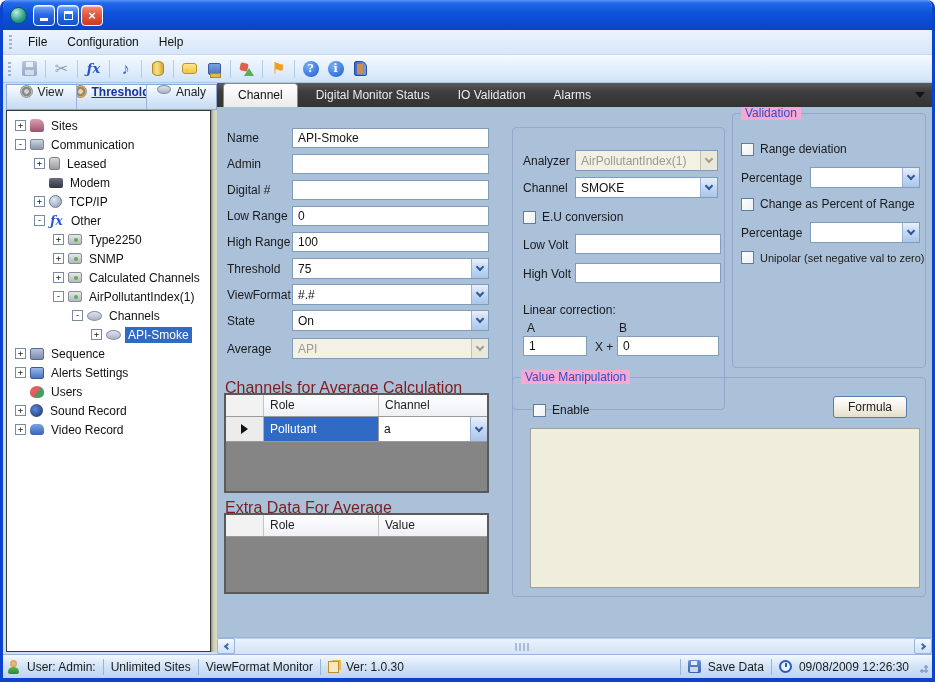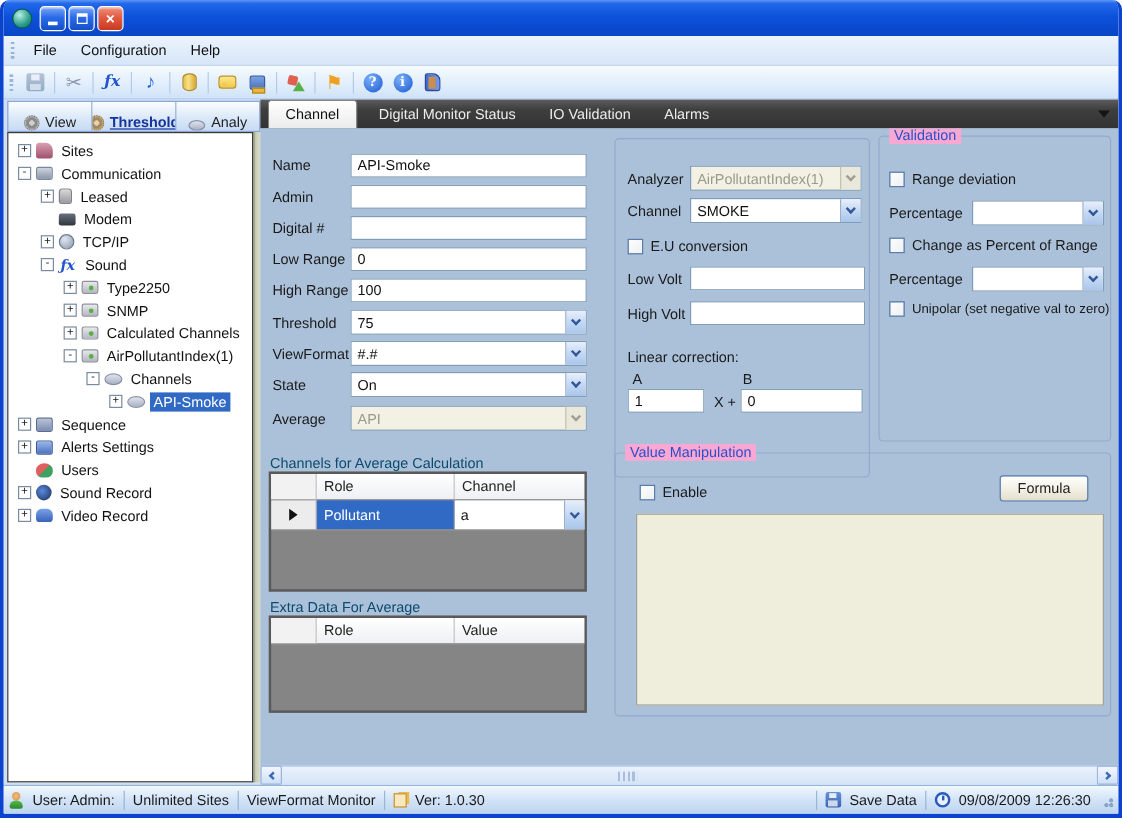--- a/index.html
+++ b/index.html
@@ -36,21 +36,21 @@
   .ic-shapes::before{content:"";position:absolute;left:1px;top:1px;width:8px;height:8px;background:#e06050;border-radius:2px;transform:rotate(12deg);}
   .ic-shapes::after{content:"";position:absolute;right:0;bottom:0;border-left:5px solid transparent;border-right:5px solid transparent;border-bottom:8px solid #58b048;}
   .ic-flag{color:#f0a020;font-size:16px;}
   .ic-help,.ic-info{width:16px;height:16px;border-radius:50%;background:radial-gradient(circle at 35% 30%,#7ab0f8,#1a58d0);color:#fff;font-weight:bold;font-size:11px;display:flex;align-items:center;justify-content:center;font-family:"DejaVu Serif",serif;}
   .ic-door{width:13px;height:15px;background:linear-gradient(90deg,#3a6ad0,#7a9ae6);border:1px solid #2a4a9a;border-radius:2px 6px 2px 2px;position:relative;}
   .ic-door::after{content:"";position:absolute;left:2px;top:2px;width:6px;height:10px;background:#c89050;}
   
   .content-row{flex:1;display:flex;min-height:0;background:#cfe0f4;}
   .left-panel{width:214px;flex:none;display:flex;flex-direction:column;padding:1px 0 2px 3px;}
   .left-tabs{height:26px;flex:none;display:flex;border:1px solid #8aa6d6;background:linear-gradient(180deg,#fbfdff,#d8e7f8 60%,#c8dbf3);overflow:hidden;}
-  .ltab{flex:1;display:flex;align-items:flex-end;justify-content:center;gap:5px;border-right:1px solid #9ab2da;font-size:12px;color:#222;white-space:nowrap;overflow:hidden;}
+  .ltab{flex:1;display:flex;align-items:flex-start;justify-content:center;gap:5px;border-right:1px solid #9ab2da;font-size:12px;color:#222;white-space:nowrap;overflow:hidden;}
   .ltab:last-child{border-right:none;}
   .ltab.active span.lbl{font-weight:bold;text-decoration:underline;color:#16329c;}
   .ic-gear{width:13px;height:13px;border-radius:50%;background:radial-gradient(#d0d0d0 28%,#8a8a8a 30% 62%,#b8b8b8 64%);border:1px dotted #777;flex:none;}
   .ic-gear.orange{background:radial-gradient(#f0d0a0 28%,#9a8a6a 30% 62%,#d8a860 64%);}
   .ic-oval{width:14px;height:9px;border-radius:50%;background:linear-gradient(180deg,#dfe3ee,#aab2c6);border:1px solid #8890a4;flex:none;}
   .tree-wrap{flex:1;display:flex;min-height:0;}
   .tree{flex:1;background:#fff;border:1px solid #3a3a3a;padding-top:5px;overflow:hidden;font-size:12px;color:#111;}
   .splitter{width:6px;flex:none;background:linear-gradient(90deg,#84876e,#c9ccb6 35%,#dadcc8);}
   .tnode{height:19px;display:flex;align-items:center;gap:4px;white-space:nowrap;}
   .expander{width:11px;height:11px;border:1px solid #7a8aa0;background:#fff;font-size:9px;line-height:9px;text-align:center;color:#222;flex:none;font-family:"DejaVu Sans Mono",monospace;}
@@ -86,21 +86,21 @@
   .cbtn{width:17px;align-self:stretch;background:linear-gradient(180deg,#e8effc,#c4d8f2 50%,#aac6ec);border-left:1px solid #9ab0d0;display:flex;align-items:center;justify-content:center;flex:none;}
   .chev{width:6px;height:6px;border-right:2px solid #33589a;border-bottom:2px solid #33589a;transform:rotate(45deg);margin-top:-3px;}
   .combo.disabled{background:#f2f1e4;}
   .combo.disabled .val{color:#9b9a8d;}
   .combo.disabled .cbtn{background:#eae8da;border-left-color:#c4c2ac;}
   .combo.disabled .chev{border-color:#a0a090;}
   .cb-row{position:absolute;display:flex;align-items:center;gap:6px;font-size:12px;color:#1a1a1a;white-space:nowrap;}
   .cb{width:13px;height:13px;background:linear-gradient(135deg,#fdfdfd,#eef0f2);border:1px solid #5a7ca8;flex:none;}
   .group{position:absolute;border:1px solid #93a9cc;border-radius:4px;}
   .group-title{position:absolute;top:-8px;left:8px;background:#f9a8d4;padding:0 4px;color:#2850c8;font-size:12px;}
-  .sec-title{position:absolute;font-size:12px;color:#0c4a6e;}
+  .sec-title{position:absolute;font-size:16px;color:#7f1d1d;}
   .grid{position:absolute;border:2px solid #5a5a5a;background:#858585;}
   .grid-head{display:flex;height:22px;background:linear-gradient(180deg,#ffffff,#eef0f4);border-bottom:1px solid #9a9a9a;}
   .gh-sel{width:38px;flex:none;background:#f2f2f2;border-right:1px solid #c4c4c4;}
   .gh-col{padding:3px 6px;font-size:12px;color:#222;border-right:1px solid #c4c4c4;}
   .grid-row{display:flex;height:25px;border-bottom:1px solid #9a9a9a;}
   .gr-sel{width:38px;flex:none;background:#ececec;border-right:1px solid #b0b0b0;display:flex;align-items:center;justify-content:center;}
   .row-arrow{width:0;height:0;border-top:5px solid transparent;border-bottom:5px solid transparent;border-left:7px solid #111;}
   .gr-role{width:115px;flex:none;background:#316ac5;color:#fff;padding:5px 6px;font-size:12px;border-right:1px solid #9a9a9a;}
   .gr-cell{flex:1;background:#fff;display:flex;align-items:center;}
   .gr-cell .val{flex:1;padding:0 5px;font-size:12px;color:#111;}
@@ -244,21 +244,21 @@
               <span class="tlabel">Modem</span>
             </div>
           <div class="tnode" style="padding-left:27px">
               <span class="expander">+</span>
               <span class="ti ti-tcpip"></span>
               <span class="tlabel">TCP/IP</span>
             </div>
           <div class="tnode" style="padding-left:27px">
               <span class="expander">-</span>
               <span class="ti ti-fx">ƒx</span>
-              <span class="tlabel">Sound</span>
+              <span class="tlabel">Other</span>
             </div>
           <div class="tnode" style="padding-left:46px">
               <span class="expander">+</span>
               <span class="ti ti-analyzer"></span>
               <span class="tlabel">Type2250</span>
             </div>
           <div class="tnode" style="padding-left:46px">
               <span class="expander">+</span>
               <span class="ti ti-analyzer"></span>
               <span class="tlabel">SNMP</span>
@@ -386,21 +386,21 @@
 
         <span class="sec-title" style="left:8px;top:392px">Extra Data For Average</span>
         <div class="grid" style="left:7px;top:406px;width:265px;height:81px">
           <div class="grid-head">
             <span class="gh-sel"></span>
             <span class="gh-col" style="width:115px">Role</span>
             <span class="gh-col" style="flex:1;border-right:none">Value</span>
           </div>
         </div>
 
-        <div class="group" style="left:295px;top:8px;width:213px;height:283px">
+        <div class="group" style="left:295px;top:20px;width:213px;height:283px">
           <span class="fld-label" style="left:10px;top:26px">Analyzer</span>
           <div class="combo disabled" style="left:62px;top:22px;width:143px">
               <span class="val">AirPollutantIndex(1)</span>
               <span class="cbtn">
                 <span class="chev"></span>
               </span>
             </div>
           <span class="fld-label" style="left:10px;top:53px">Channel</span>
           <div class="combo" style="left:62px;top:49px;width:143px">
               <span class="val">SMOKE</span>

